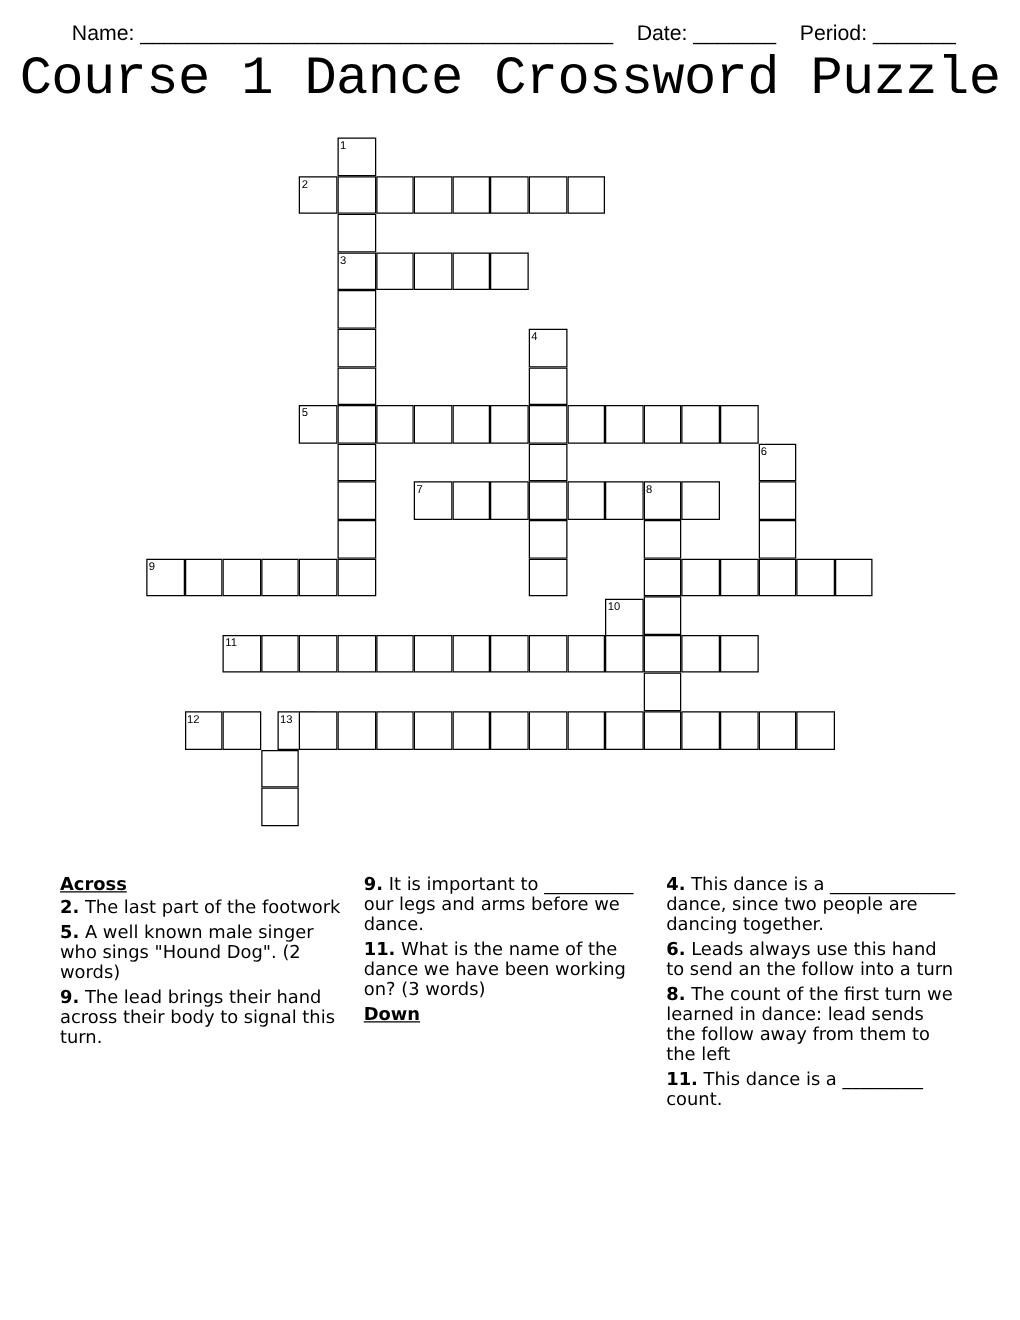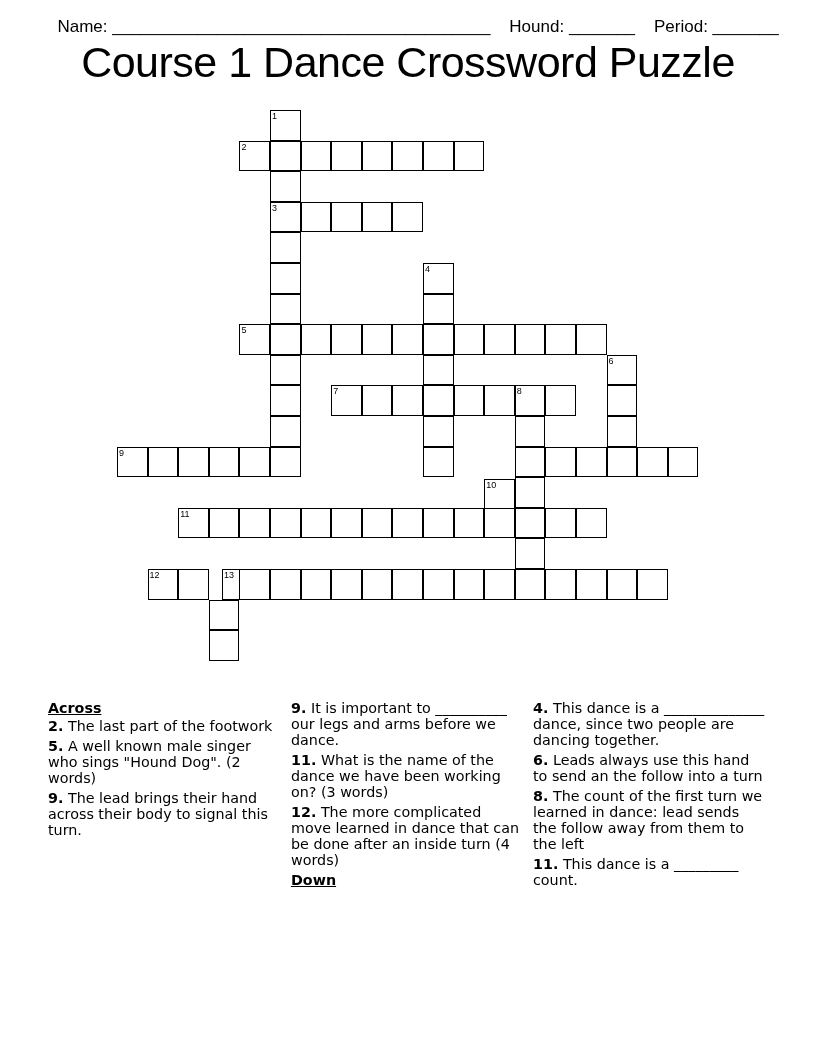--- a/index.html
+++ b/index.html
@@ -4,21 +4,21 @@
   <style>
     html, body { margin: 0; padding: 0; background: #ffffff; }
     body { width: 816px; height: 1056px; position: relative; overflow: hidden; color: #000; }
     .header-line {
       position: absolute; top: -3px; left: 48px;
       font-family: "Liberation Sans", sans-serif; font-size: 17px; white-space: pre;
     }
     .header-line span { display: inline-block; }
     .title {
       position: absolute; top: 38px; left: 0; width: 816px; text-align: center;
-      font-family: Liberation Sans, sans-serif; font-size: 43px; letter-spacing: -0.5px;
+      font-family: Liberation Mono, monospace; font-size: 43px; letter-spacing: -0.5px;
       font-weight: normal; margin: 0;
     }
     .grid { position: absolute; left: 0; top: 0; width: 816px; height: 680px; }
     .cell {
       position: absolute; width: 30.6px; height: 30.6px; box-sizing: border-box;
       border: 1.6px solid #000; background: #fff;
     }
     .cell .num {
       position: absolute; top: 0px; left: 1px;
       font-family: "Liberation Sans", sans-serif; font-size: 9px; line-height: 10px;
@@ -32,21 +32,21 @@
     .col3 { left: 533px; width: 232px; }
     .section-head { font-weight: bold; text-decoration: underline; margin: 0 0 2px 0; }
     .clue { margin: 0 0 4px 0; }
     .clue b { font-weight: bold; }
     .down-head { margin-top: 4px; }
   </style>
 </head>
 <body>
 
 <div class="header-line">
-  <span>Name: ________________________________________</span><span>&nbsp;&nbsp;&nbsp;&nbsp;</span><span>Hound: _______</span><span>&nbsp;&nbsp;&nbsp;&nbsp;</span><span>Period: _______</span>
+  <span>Name: ________________________________________</span><span>&nbsp;&nbsp;&nbsp;&nbsp;</span><span>Date: _______</span><span>&nbsp;&nbsp;&nbsp;&nbsp;</span><span>Period: _______</span>
 </div>
 
 <h1 class="title">Course 1 Dance Crossword Puzzle</h1>
 
 <div class="grid" id="grid">
     <div class="cell" style="left: 270px; top: 110px;">
       <span class="num">1</span>
     </div>
     <div class="cell" style="left: 270px; top: 140.6px;"></div>
     <div class="cell" style="left: 270px; top: 171.2px;"></div>
@@ -174,21 +174,20 @@
 <div class="clues col1">
   <div class="section-head">Across</div>
   <div class="clue"><b>2.</b> <span>The last part of the footwork</span></div>
   <div class="clue"><b>5.</b> <span>A well known male singer who sings "Hound Dog". (2 words)</span></div>
   <div class="clue"><b>9.</b> <span>The lead brings their hand across their body to signal this turn.</span></div>
 </div>
 
 <div class="clues col2">
   <div class="clue"><b>9.</b> <span>It is important to __________ our legs and arms before we dance.</span></div>
   <div class="clue"><b>11.</b> <span>What is the name of the dance we have been working on? (3 words)</span></div>
-  <div class="clue"><b>12.</b> <span>The more complicated move learned in dance that can be done after an inside turn (4 words)</span></div>
   <div class="section-head down-head">Down</div>
 </div>
 
 <div class="clues col3">
   <div class="clue"><b>4.</b> <span>This dance is a ______________ dance, since two people are dancing together.</span></div>
   <div class="clue"><b>6.</b> <span>Leads always use this hand to send an the follow into a turn</span></div>
   <div class="clue"><b>8.</b> <span>The count of the first turn we learned in dance: lead sends the follow away from them to the left</span></div>
   <div class="clue"><b>11.</b> <span>This dance is a _________ count.</span></div>
 </div>
 

